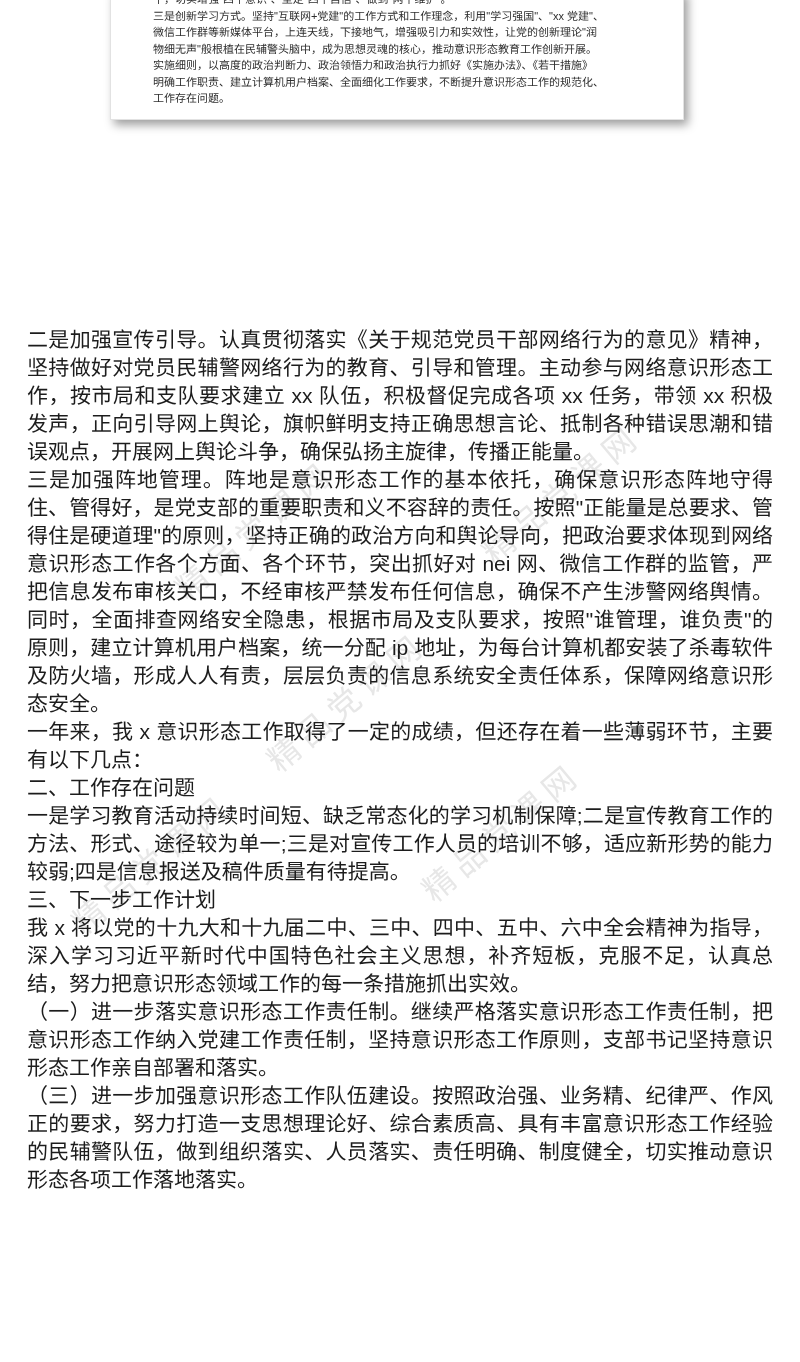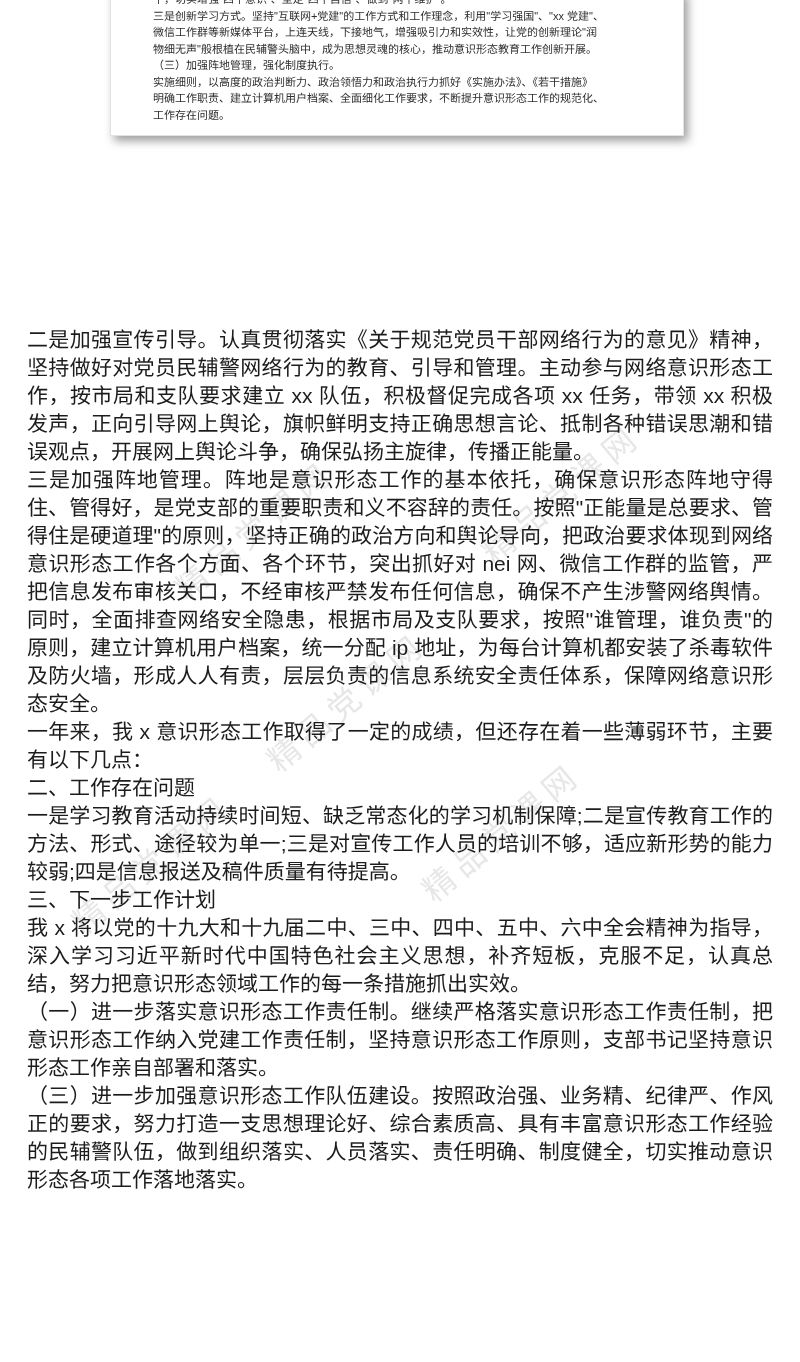--- a/index.html
+++ b/index.html
@@ -73,21 +73,20 @@
     <span class="wm" style="left:345px; top:700px;">精品党课网</span>
     <span class="wm" style="left:500px; top:830px;">精品党课网</span>
     <span class="wm" style="left:150px; top:862px;">精品党课网</span>
   </div>
 
   <div class="preview-card">
     <div class="pline">平，切实增强"四个意识"、坚定"四个自信"、做到"两个维护"。</div>
     <div class="pline">三是创新学习方式。坚持"互联网+党建"的工作方式和工作理念，利用"学习强国"、"xx 党建"、</div>
     <div class="pline">微信工作群等新媒体平台，上连天线，下接地气，增强吸引力和实效性，让党的创新理论"润</div>
     <div class="pline">物细无声"般根植在民辅警头脑中，成为思想灵魂的核心，推动意识形态教育工作创新开展。</div>
-    <div class="pline">（三）加强阵地管理，强化制度执行。</div>
     <div class="pline">实施细则，以高度的政治判断力、政治领悟力和政治执行力抓好《实施办法》、《若干措施》</div>
     <div class="pline">明确工作职责、建立计算机用户档案、全面细化工作要求，不断提升意识形态工作的规范化、</div>
     <div class="pline">工作存在问题。</div>
   </div>
 
   <div class="doc-body">
     <p>二是加强宣传引导。认真贯彻落实《关于规范党员干部网络行为的意见》精神，坚持做好对党员民辅警网络行为的教育、引导和管理。主动参与网络意识形态工作，按市局和支队要求建立 xx 队伍，积极督促完成各项 xx 任务，带领 xx 积极发声，正向引导网上舆论，旗帜鲜明支持正确思想言论、抵制各种错误思潮和错误观点，开展网上舆论斗争，确保弘扬主旋律，传播正能量。</p>
     <p>三是加强阵地管理。阵地是意识形态工作的基本依托，确保意识形态阵地守得住、管得好，是党支部的重要职责和义不容辞的责任。按照"正能量是总要求、管得住是硬道理"的原则，坚持正确的政治方向和舆论导向，把政治要求体现到网络意识形态工作各个方面、各个环节，突出抓好对 nei 网、微信工作群的监管，严把信息发布审核关口，不经审核严禁发布任何信息，确保不产生涉警网络舆情。同时，全面排查网络安全隐患，根据市局及支队要求，按照"谁管理，谁负责"的原则，建立计算机用户档案，统一分配 ip 地址，为每台计算机都安装了杀毒软件及防火墙，形成人人有责，层层负责的信息系统安全责任体系，保障网络意识形态安全。</p>
     <p>一年来，我 x 意识形态工作取得了一定的成绩，但还存在着一些薄弱环节，主要有以下几点：</p>
     <p>二、工作存在问题</p>

